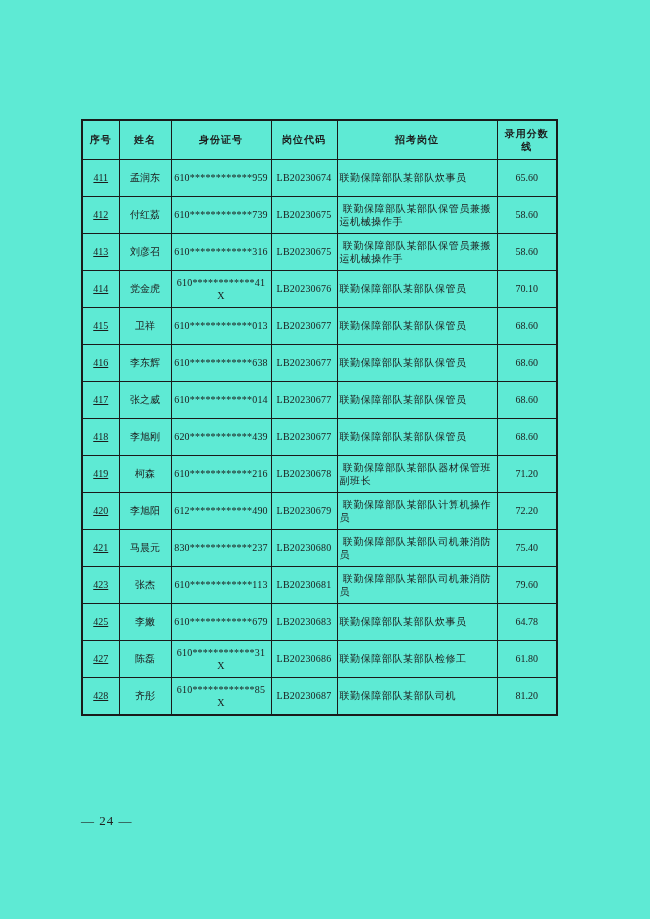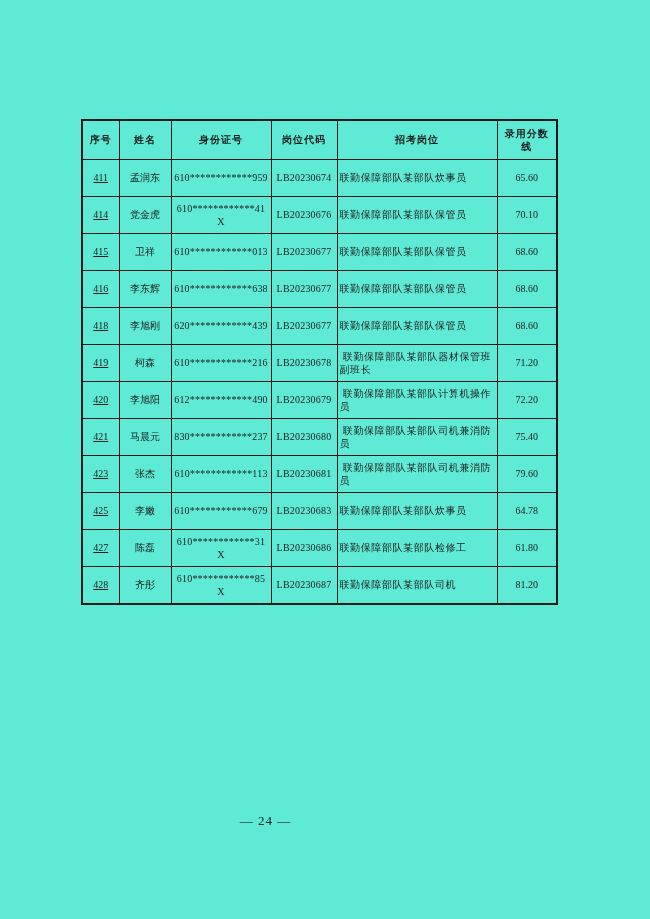--- a/index.html
+++ b/index.html
@@ -49,24 +49,24 @@
   td.col-id_number, td.col-position_code { font-size: 9.5px; letter-spacing: 0.2px; }
   td.col-position {
     text-align: justify;
     text-align-last: left;
     padding: 0 5px;
     letter-spacing: 0.6px;
   }
   td.col-score { font-size: 9.5px; }
   .page-number {
     position: absolute;
-    left: 65px;
+    left: 81px;
     top: 813px;
     width: 401px;
-    text-align: center;
+    text-align: left;
     font-size: 13px;
     letter-spacing: 1px;
     color: #222222;
   }
 </style>
 </head>
 <body>
 
 <div class="page">
 
@@ -92,39 +92,63 @@
     <tbody>
         <tr>
           <td class="col-no">411</td>
           <td class="col-name">孟润东</td>
           <td class="col-id_number">610************959</td>
           <td class="col-position_code">LB20230674</td>
           <td class="col-position">联勤保障部队某部队炊事员</td>
           <td class="col-score">65.60</td>
         </tr>
         <tr>
+          <td class="col-no">412</td>
+          <td class="col-name">付红荔</td>
+          <td class="col-id_number">610************739</td>
+          <td class="col-position_code">LB20230675</td>
+          <td class="col-position">联勤保障部队某部队保管员兼搬运机械操作手</td>
+          <td class="col-score">58.60</td>
+        </tr>
+        <tr>
+          <td class="col-no">413</td>
+          <td class="col-name">刘彦召</td>
+          <td class="col-id_number">610************316</td>
+          <td class="col-position_code">LB20230675</td>
+          <td class="col-position">联勤保障部队某部队保管员兼搬运机械操作手</td>
+          <td class="col-score">58.60</td>
+        </tr>
+        <tr>
           <td class="col-no">414</td>
           <td class="col-name">党金虎</td>
           <td class="col-id_number">610************41X</td>
           <td class="col-position_code">LB20230676</td>
           <td class="col-position">联勤保障部队某部队保管员</td>
           <td class="col-score">70.10</td>
         </tr>
         <tr>
           <td class="col-no">415</td>
           <td class="col-name">卫祥</td>
           <td class="col-id_number">610************013</td>
           <td class="col-position_code">LB20230677</td>
           <td class="col-position">联勤保障部队某部队保管员</td>
           <td class="col-score">68.60</td>
         </tr>
         <tr>
           <td class="col-no">416</td>
           <td class="col-name">李东辉</td>
           <td class="col-id_number">610************638</td>
+          <td class="col-position_code">LB20230677</td>
+          <td class="col-position">联勤保障部队某部队保管员</td>
+          <td class="col-score">68.60</td>
+        </tr>
+        <tr>
+          <td class="col-no">417</td>
+          <td class="col-name">张之威</td>
+          <td class="col-id_number">610************014</td>
           <td class="col-position_code">LB20230677</td>
           <td class="col-position">联勤保障部队某部队保管员</td>
           <td class="col-score">68.60</td>
         </tr>
         <tr>
           <td class="col-no">418</td>
           <td class="col-name">李旭刚</td>
           <td class="col-id_number">620************439</td>
           <td class="col-position_code">LB20230677</td>
           <td class="col-position">联勤保障部队某部队保管员</td>

